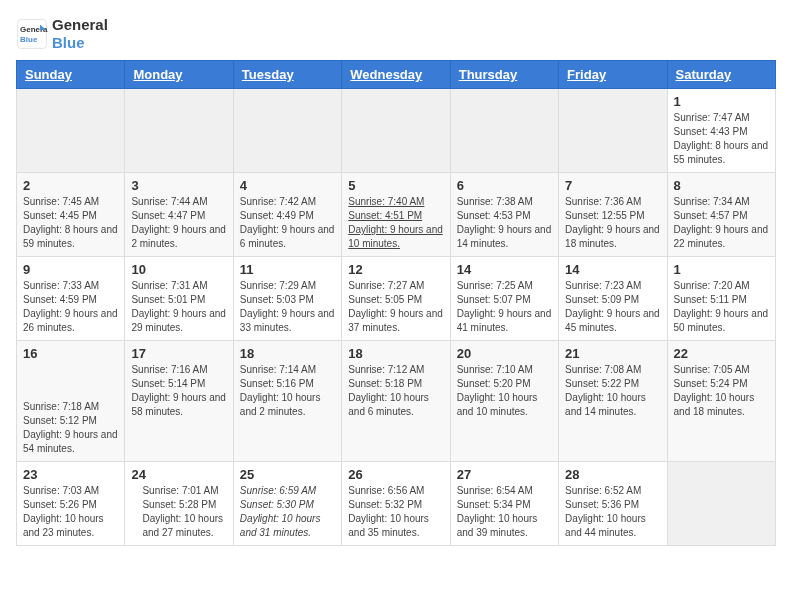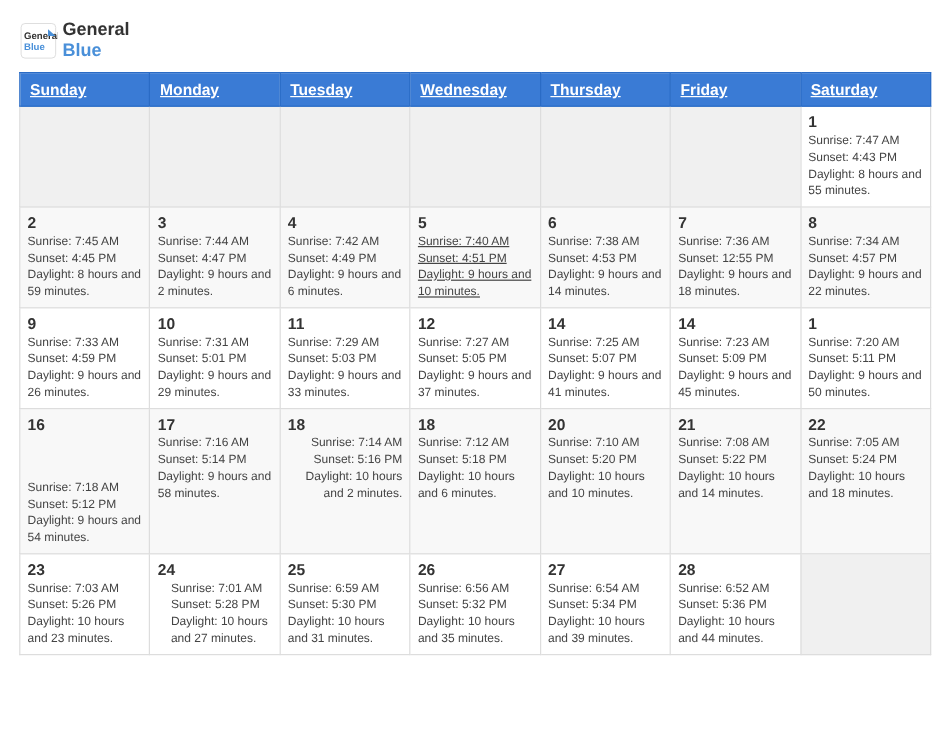--- a/index.html
+++ b/index.html
@@ -222,21 +222,21 @@
 Daylight: 9 hours and 54 minutes.</div>
         </td>
         <td>
           <span class="day-number">17</span>
           <div class="day-info" style="white-space: pre-line;">Sunrise: 7:16 AM
 Sunset: 5:14 PM
 Daylight: 9 hours and 58 minutes.</div>
         </td>
         <td>
           <span class="day-number">18</span>
-          <div class="day-info" style="white-space: pre-line; text-align: right;">Sunrise: 7:14 AM
+          <div class="day-info" style="white-space: pre-line;">Sunrise: 7:14 AM
 Sunset: 5:16 PM
 Daylight: 10 hours and 2 minutes.</div>
         </td>
         <td>
           <span class="day-number">18</span>
           <div class="day-info" style="white-space: pre-line;">Sunrise: 7:12 AM
 Sunset: 5:18 PM
 Daylight: 10 hours and 6 minutes.</div>
         </td>
         <td>
@@ -266,21 +266,21 @@
 Daylight: 10 hours and 23 minutes.</div>
         </td>
         <td>
           <span class="day-number">24</span>
           <div class="day-info" style="white-space: pre-line; margin-left: 11px;">Sunrise: 7:01 AM
 Sunset: 5:28 PM
 Daylight: 10 hours and 27 minutes.</div>
         </td>
         <td>
           <span class="day-number">25</span>
-          <div class="day-info" style="white-space: pre-line;">Sunrise: 6:59 AM
+          <div class="day-info" style="white-space: pre-line; font-style: italic;">Sunrise: 6:59 AM
 Sunset: 5:30 PM
 Daylight: 10 hours and 31 minutes.</div>
         </td>
         <td>
           <span class="day-number">26</span>
           <div class="day-info" style="white-space: pre-line;">Sunrise: 6:56 AM
 Sunset: 5:32 PM
 Daylight: 10 hours and 35 minutes.</div>
         </td>
         <td>

